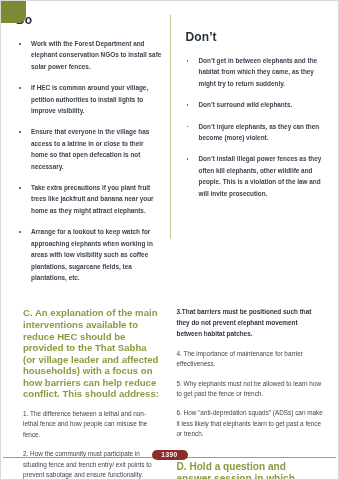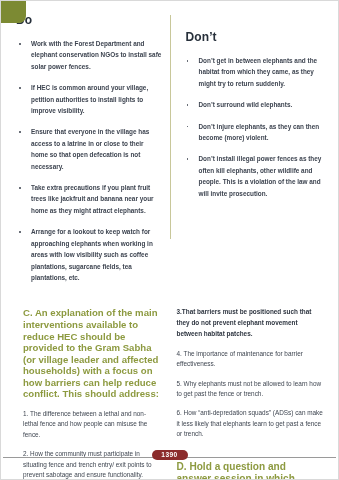--- a/index.html
+++ b/index.html
@@ -192,21 +192,21 @@
           <li>Don’t surround wild elephants.</li>
           <li>Don’t injure elephants, as they can then become (more) violent.</li>
           <li>Don’t install illegal power fences as they often kill elephants, other wildlife and people. This is a violation of the law and will invite prosecution.</li>
         </ul>
       </div>
     </div>
 
     <div class="lower">
 
       <div class="lower-col left">
-        <div class="section-head">C. An explanation of the main interventions available to reduce HEC should be provided to the Gram Sabha (or village leader and affected households) with a focus on how barriers can help reduce conflict. This should address:</div>
+        <div class="section-head">C. An explanation of the main interventions available to reduce HEC should be provided to the That Sabha (or village leader and affected households) with a focus on how barriers can help reduce conflict. This should address:</div>
         <p class="num-item">1. The difference between a lethal and non-lethal fence and how people can misuse the fence.</p>
         <p class="num-item">2. How the community must participate in situating fence and trench entry/ exit points to prevent sabotage and ensure functionality.</p>
       </div>
 
       <div class="lower-col right">
         <p class="num-item strong">3.That barriers must be positioned such that they do not prevent elephant movement between habitat patches.</p>
         <p class="num-item">4. The importance of maintenance for barrier effectiveness.</p>
         <p class="num-item">5. Why elephants must not be allowed to learn how to get past the fence or trench.</p>
         <p class="num-item">6. How “anti-depredation squads” (ADSs) can make it less likely that elephants learn to get past a fence or trench.</p>
         <div class="spacer-d"></div>

